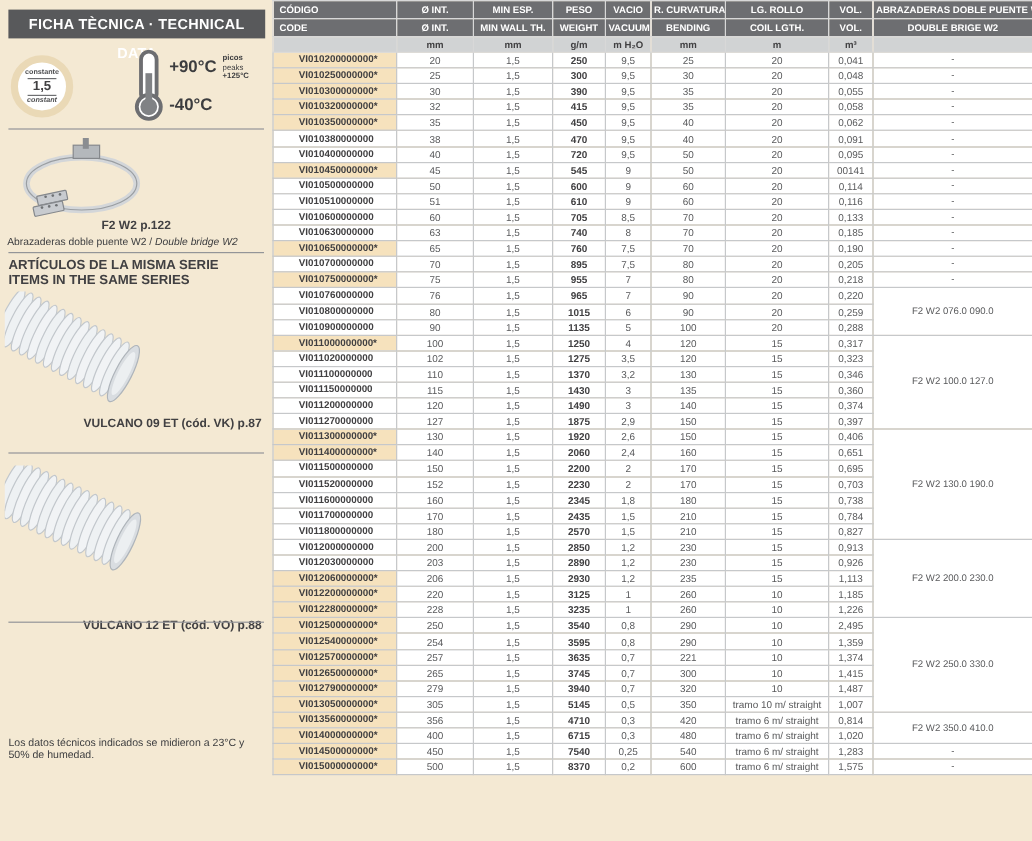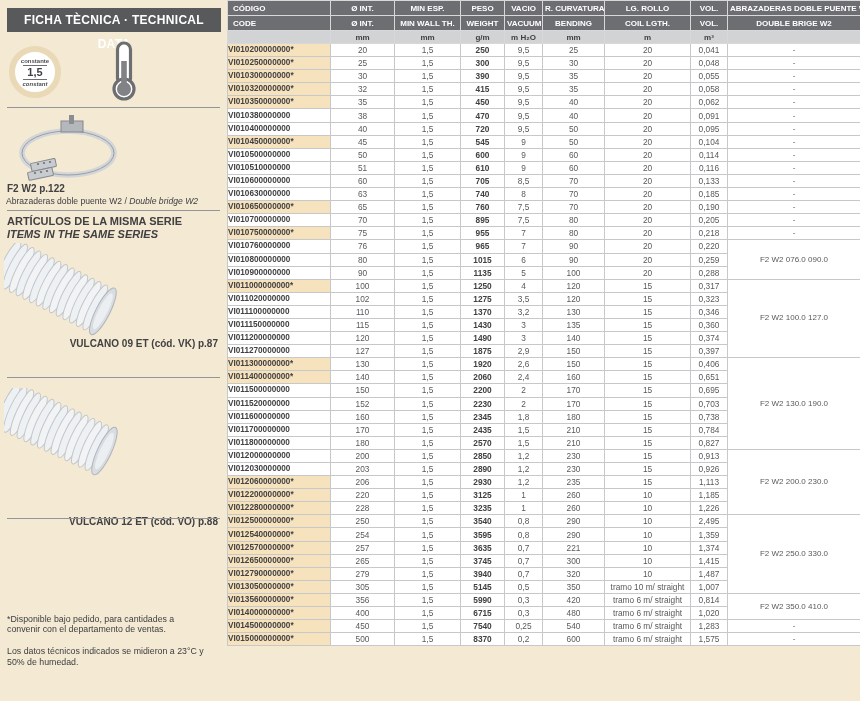--- a/index.html
+++ b/index.html
@@ -22,44 +22,44 @@
   .badge .b-bot{font-size:6px;font-weight:bold;font-style:italic;color:#4d4e50}
   .thermo{position:absolute;left:110px;top:41px}
   .temps{position:absolute;left:141px;top:48px;width:82px}
   .temp-row{display:flex;align-items:flex-start}
   .temp-big{font-size:14px;font-weight:bold;color:#3c3d3f;line-height:15px}
   .peaks{margin-left:5px;display:flex;flex-direction:column;font-size:6.5px;line-height:7.5px;color:#3c3d3f;margin-top:-3px}
   .peaks .pk1{font-weight:bold}.peaks .pk3{font-weight:bold}
   .temp-min{margin-top:12px}
   .sep{position:absolute;left:7px;width:213px;height:1px;background:#939598}
   .clamp-fig{position:absolute;left:14px;top:112px}
-  .clamp-ref{position:absolute;left:7px;top:183px;width:213px;text-align:left;font-size:10px;font-weight:bold}
+  .clamp-ref{position:absolute;left:7px;top:183px;width:213px;text-align:center;font-size:10px;font-weight:bold}
   .clamp-cap{position:absolute;left:0;top:196px;width:204px;text-align:center;font-size:8.6px;color:#3c3d3f}
   .clamp-cap .it{font-style:italic}
   .series-h{position:absolute;left:7px;top:215px;font-size:11px;font-weight:bold;line-height:13px}
-  .series-h .en{font-style:italic}
+  .series-h .en{}
   .hose1{position:absolute;left:4px;top:243px}
   .hose2{position:absolute;left:4px;top:388px}
   .hose-cap{position:absolute;left:7px;width:211px;text-align:right;font-size:10px;font-weight:bold}
-  .cap1{top:338px}.cap2{top:516px}
+  .cap1{top:348px}.cap2{top:516px}
   .footnotes{position:absolute;left:7px;top:603px;width:214px;font-size:8.8px;line-height:10.5px;color:#3c3d3f;white-space:pre-line}
   .footnotes .it{font-style:italic}
   .footnotes p{margin-bottom:1px}
   .footnotes .gap{margin-bottom:7px}
 
   
   .tablewrap{position:absolute;left:227px;top:0;width:633px}
   table{border-collapse:collapse;table-layout:fixed;width:633px}
   thead td{background:var(--hdr);color:#fff;font-weight:bold;font-size:8px;height:15px;
     border:1px solid #d8d8d8;text-align:center;padding:0 2px;overflow:hidden;white-space:nowrap}
   thead tr.units td{background:var(--hdr-units);color:var(--dark);height:13px}
   thead td:first-child{text-align:left;padding-left:5px}
   tbody td{background:#fff;border:1px solid var(--border);height:13.1px;line-height:12px;
     font-size:8.3px;color:var(--gray);text-align:center;padding:0 1px;overflow:hidden;white-space:nowrap}
-  tbody td.code{font-weight:bold;color:var(--dark);text-align:left;padding-left:0;font-size:8.2px}
+  tbody td.code{font-weight:bold;color:var(--dark);text-align:left;padding-left:21px;font-size:8.2px}
   tbody td.code.hl{background:var(--hl)}
   tbody td.w{font-weight:bold;color:var(--dark)}
   tbody td.clampcell{font-size:8px}
 </style>
 </head>
 <body>
 
 <div class="sidebar">
   <div class="titlebar">FICHA TÈCNICA · TECHNICAL DATA</div>
 
@@ -71,20 +71,31 @@
     <span class="b-bot">constant</span>
   </div>
 
   <svg class="thermo" width="28" height="60" viewBox="0 0 28 60">
     <rect x="7.5" y="2" width="13" height="42" rx="6.5" fill="#fff" stroke="#6d6e71" stroke-width="3.2"></rect>
     <circle cx="14" cy="48" r="10" fill="#fff" stroke="#6d6e71" stroke-width="3.2"></circle>
     <circle cx="14" cy="48" r="7" fill="#808285"></circle>
     <rect x="11.2" y="20" width="5.6" height="26" fill="#808285"></rect>
   </svg>
 
+  <div class="temps">
+    <div class="temp-row">
+      <span class="temp-big">+90°C</span>
+      <span class="peaks">
+        <span class="pk1">picos</span>
+        <span class="pk2">peaks</span>
+        <span class="pk3">+125°C</span>
+      </span>
+    </div>
+    <div class="temp-big temp-min">-40°C</div>
+  </div>
 
   <div class="sep" style="top:107px"></div>
 
   <svg class="clamp-fig" width="108" height="70" viewBox="0 0 108 70">
     <ellipse cx="54" cy="41" rx="46" ry="22" fill="none" stroke="#d3d6d9" stroke-width="5.5"></ellipse>
     <ellipse cx="54" cy="41" rx="46" ry="22" fill="none" stroke="#9a9ea2" stroke-width="1"></ellipse>
     <rect x="47" y="9" width="22" height="11" fill="#b4b8bc" stroke="#85888c" stroke-width="1"></rect>
     <rect x="55" y="3" width="5" height="9" fill="#8a8d91"></rect>
     <g>
       <rect x="17" y="49" width="25" height="8" rx="1" fill="#c8cbcf" stroke="#85888c" stroke-width="1" transform="rotate(-12 29 53)"></rect>
@@ -149,22 +160,20 @@
         <ellipse cx="103.5" cy="30" rx="5.5" ry="25" fill="#eef1f3" stroke="#c2c7cc"></ellipse>
       <ellipse cx="112" cy="30" rx="7" ry="26" fill="#d9dde1" stroke="#aeb4ba"></ellipse>
       <ellipse cx="112" cy="30" rx="4.5" ry="20" fill="#eceff1"></ellipse>
     </g>
   </svg>
   <div class="hose-cap cap2">VULCANO 12 ET (cód. VO) p.88</div>
 
   <div class="sep" style="top:518px"></div>
 
   <div class="footnotes">
-    <p>*Disponible bajo pedido, para cantidades a
-convenir con el departamento de ventas.</p>
     <p>Los datos técnicos indicados se midieron a 23°C y
 50% de humedad.</p>
     
   </div>
 </div>
 
 <div class="tablewrap">
   <table>
     <colgroup>
       <col style="width:103px">
@@ -291,21 +300,21 @@
           <td class="clampcell">-</td>
         </tr>
         <tr>
           <td class="code hl">VI010450000000*</td>
           <td class="num">45</td>
           <td class="num">1,5</td>
           <td class="num w">545</td>
           <td class="num">9</td>
           <td class="num">50</td>
           <td class="num">20</td>
-          <td class="num">0,104</td>
+          <td class="num">00141</td>
           <td class="clampcell">-</td>
         </tr>
         <tr>
           <td class="code">VI010500000000</td>
           <td class="num">50</td>
           <td class="num">1,5</td>
           <td class="num w">600</td>
           <td class="num">9</td>
           <td class="num">60</td>
           <td class="num">20</td>
@@ -650,21 +659,21 @@
           <td class="num w">5145</td>
           <td class="num">0,5</td>
           <td class="num">350</td>
           <td class="num">tramo 10 m/ straight</td>
           <td class="num">1,007</td>
         </tr>
         <tr>
           <td class="code hl">VI013560000000*</td>
           <td class="num">356</td>
           <td class="num">1,5</td>
-          <td class="num w">5990</td>
+          <td class="num w">4710</td>
           <td class="num">0,3</td>
           <td class="num">420</td>
           <td class="num">tramo 6 m/ straight</td>
           <td class="num">0,814</td>
           <td class="clampcell" rowspan="2">F2 W2 350.0 410.0</td>
         </tr>
         <tr>
           <td class="code hl">VI014000000000*</td>
           <td class="num">400</td>
           <td class="num">1,5</td>

